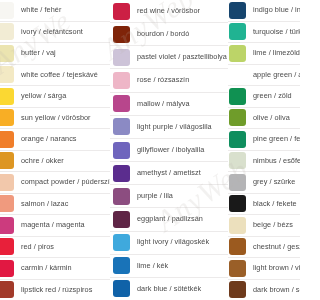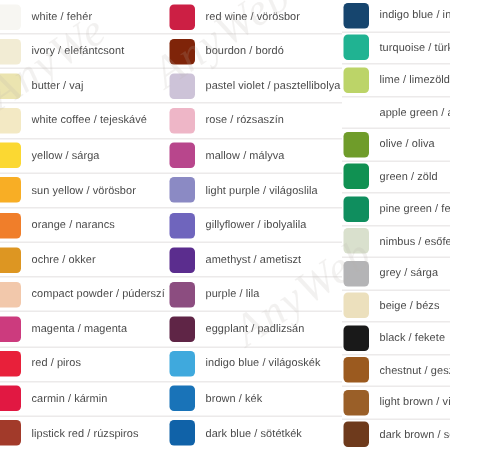--- a/index.html
+++ b/index.html
@@ -132,20 +132,24 @@
       </div>
       <div class="color-row">
         <div class="swatch" style="background: rgb(221, 150, 34);"></div>
         <div class="color-label">ochre / okker</div>
       </div>
       <div class="color-row">
         <div class="swatch" style="background: rgb(242, 200, 171);"></div>
         <div class="color-label">compact powder / púderszín</div>
       </div>
       <div class="color-row">
+        <div class="swatch" style="background: rgb(240, 154, 126);"></div>
+        <div class="color-label">salmon / lazac</div>
+      </div>
+      <div class="color-row">
         <div class="swatch" style="background: rgb(204, 59, 126);"></div>
         <div class="color-label">magenta / magenta</div>
       </div>
       <div class="color-row">
         <div class="swatch" style="background: rgb(232, 32, 58);"></div>
         <div class="color-label">red / piros</div>
       </div>
       <div class="color-row">
         <div class="swatch" style="background: rgb(225, 24, 66);"></div>
         <div class="color-label">carmin / kármin</div>
@@ -191,25 +195,25 @@
       <div class="color-row">
         <div class="swatch" style="background: rgb(140, 77, 128);"></div>
         <div class="color-label">purple / lila</div>
       </div>
       <div class="color-row">
         <div class="swatch" style="background: rgb(95, 37, 70);"></div>
         <div class="color-label">eggplant / padlizsán</div>
       </div>
       <div class="color-row">
         <div class="swatch" style="background: rgb(63, 169, 221);"></div>
-        <div class="color-label">indigo blue / világoskék</div>
+        <div class="color-label">light ivory / világoskék</div>
       </div>
       <div class="color-row">
         <div class="swatch" style="background: rgb(25, 115, 184);"></div>
-        <div class="color-label">brown / kék</div>
+        <div class="color-label">lime / kék</div>
       </div>
       <div class="color-row">
         <div class="swatch" style="background: rgb(16, 98, 168);"></div>
         <div class="color-label">dark blue / sötétkék</div>
       </div>
     </div>
     <div class="color-column col-2">
       <div class="color-row">
         <div class="swatch" style="background: rgb(22, 69, 110);"></div>
         <div class="color-label">indigo blue / indigók</div>
@@ -220,48 +224,48 @@
       </div>
       <div class="color-row">
         <div class="swatch" style="background: rgb(188, 212, 104);"></div>
         <div class="color-label">lime / limezöld</div>
       </div>
       <div class="color-row">
         <div class="swatch"></div>
         <div class="color-label">apple green / almaz</div>
       </div>
       <div class="color-row">
+        <div class="swatch" style="background: rgb(16, 145, 82);"></div>
+        <div class="color-label">green / zöld</div>
+      </div>
+      <div class="color-row">
         <div class="swatch" style="background: rgb(111, 156, 42);"></div>
         <div class="color-label">olive / oliva</div>
       </div>
       <div class="color-row">
-        <div class="swatch" style="background: rgb(16, 145, 82);"></div>
-        <div class="color-label">green / zöld</div>
-      </div>
-      <div class="color-row">
         <div class="swatch" style="background: rgb(15, 142, 94);"></div>
         <div class="color-label">pine green / fenyőzö</div>
       </div>
       <div class="color-row">
         <div class="swatch" style="background: rgb(217, 224, 205);"></div>
         <div class="color-label">nimbus / esőfelhő</div>
       </div>
       <div class="color-row">
         <div class="swatch" style="background: rgb(180, 180, 182);"></div>
-        <div class="color-label">grey / sárga</div>
+        <div class="color-label">grey / szürke</div>
+      </div>
+      <div class="color-row">
+        <div class="swatch" style="background: rgb(25, 25, 25);"></div>
+        <div class="color-label">black / fekete</div>
       </div>
       <div class="color-row">
         <div class="swatch" style="background: rgb(236, 224, 189);"></div>
         <div class="color-label">beige / bézs</div>
       </div>
       <div class="color-row">
-        <div class="swatch" style="background: rgb(25, 25, 25);"></div>
-        <div class="color-label">black / fekete</div>
-      </div>
-      <div class="color-row">
         <div class="swatch" style="background: rgb(155, 90, 31);"></div>
         <div class="color-label">chestnut / geszteny</div>
       </div>
       <div class="color-row">
         <div class="swatch" style="background: rgb(154, 95, 40);"></div>
         <div class="color-label">light brown / világos</div>
       </div>
       <div class="color-row">
         <div class="swatch" style="background: rgb(110, 58, 28);"></div>
         <div class="color-label">dark brown / sötétb</div>

